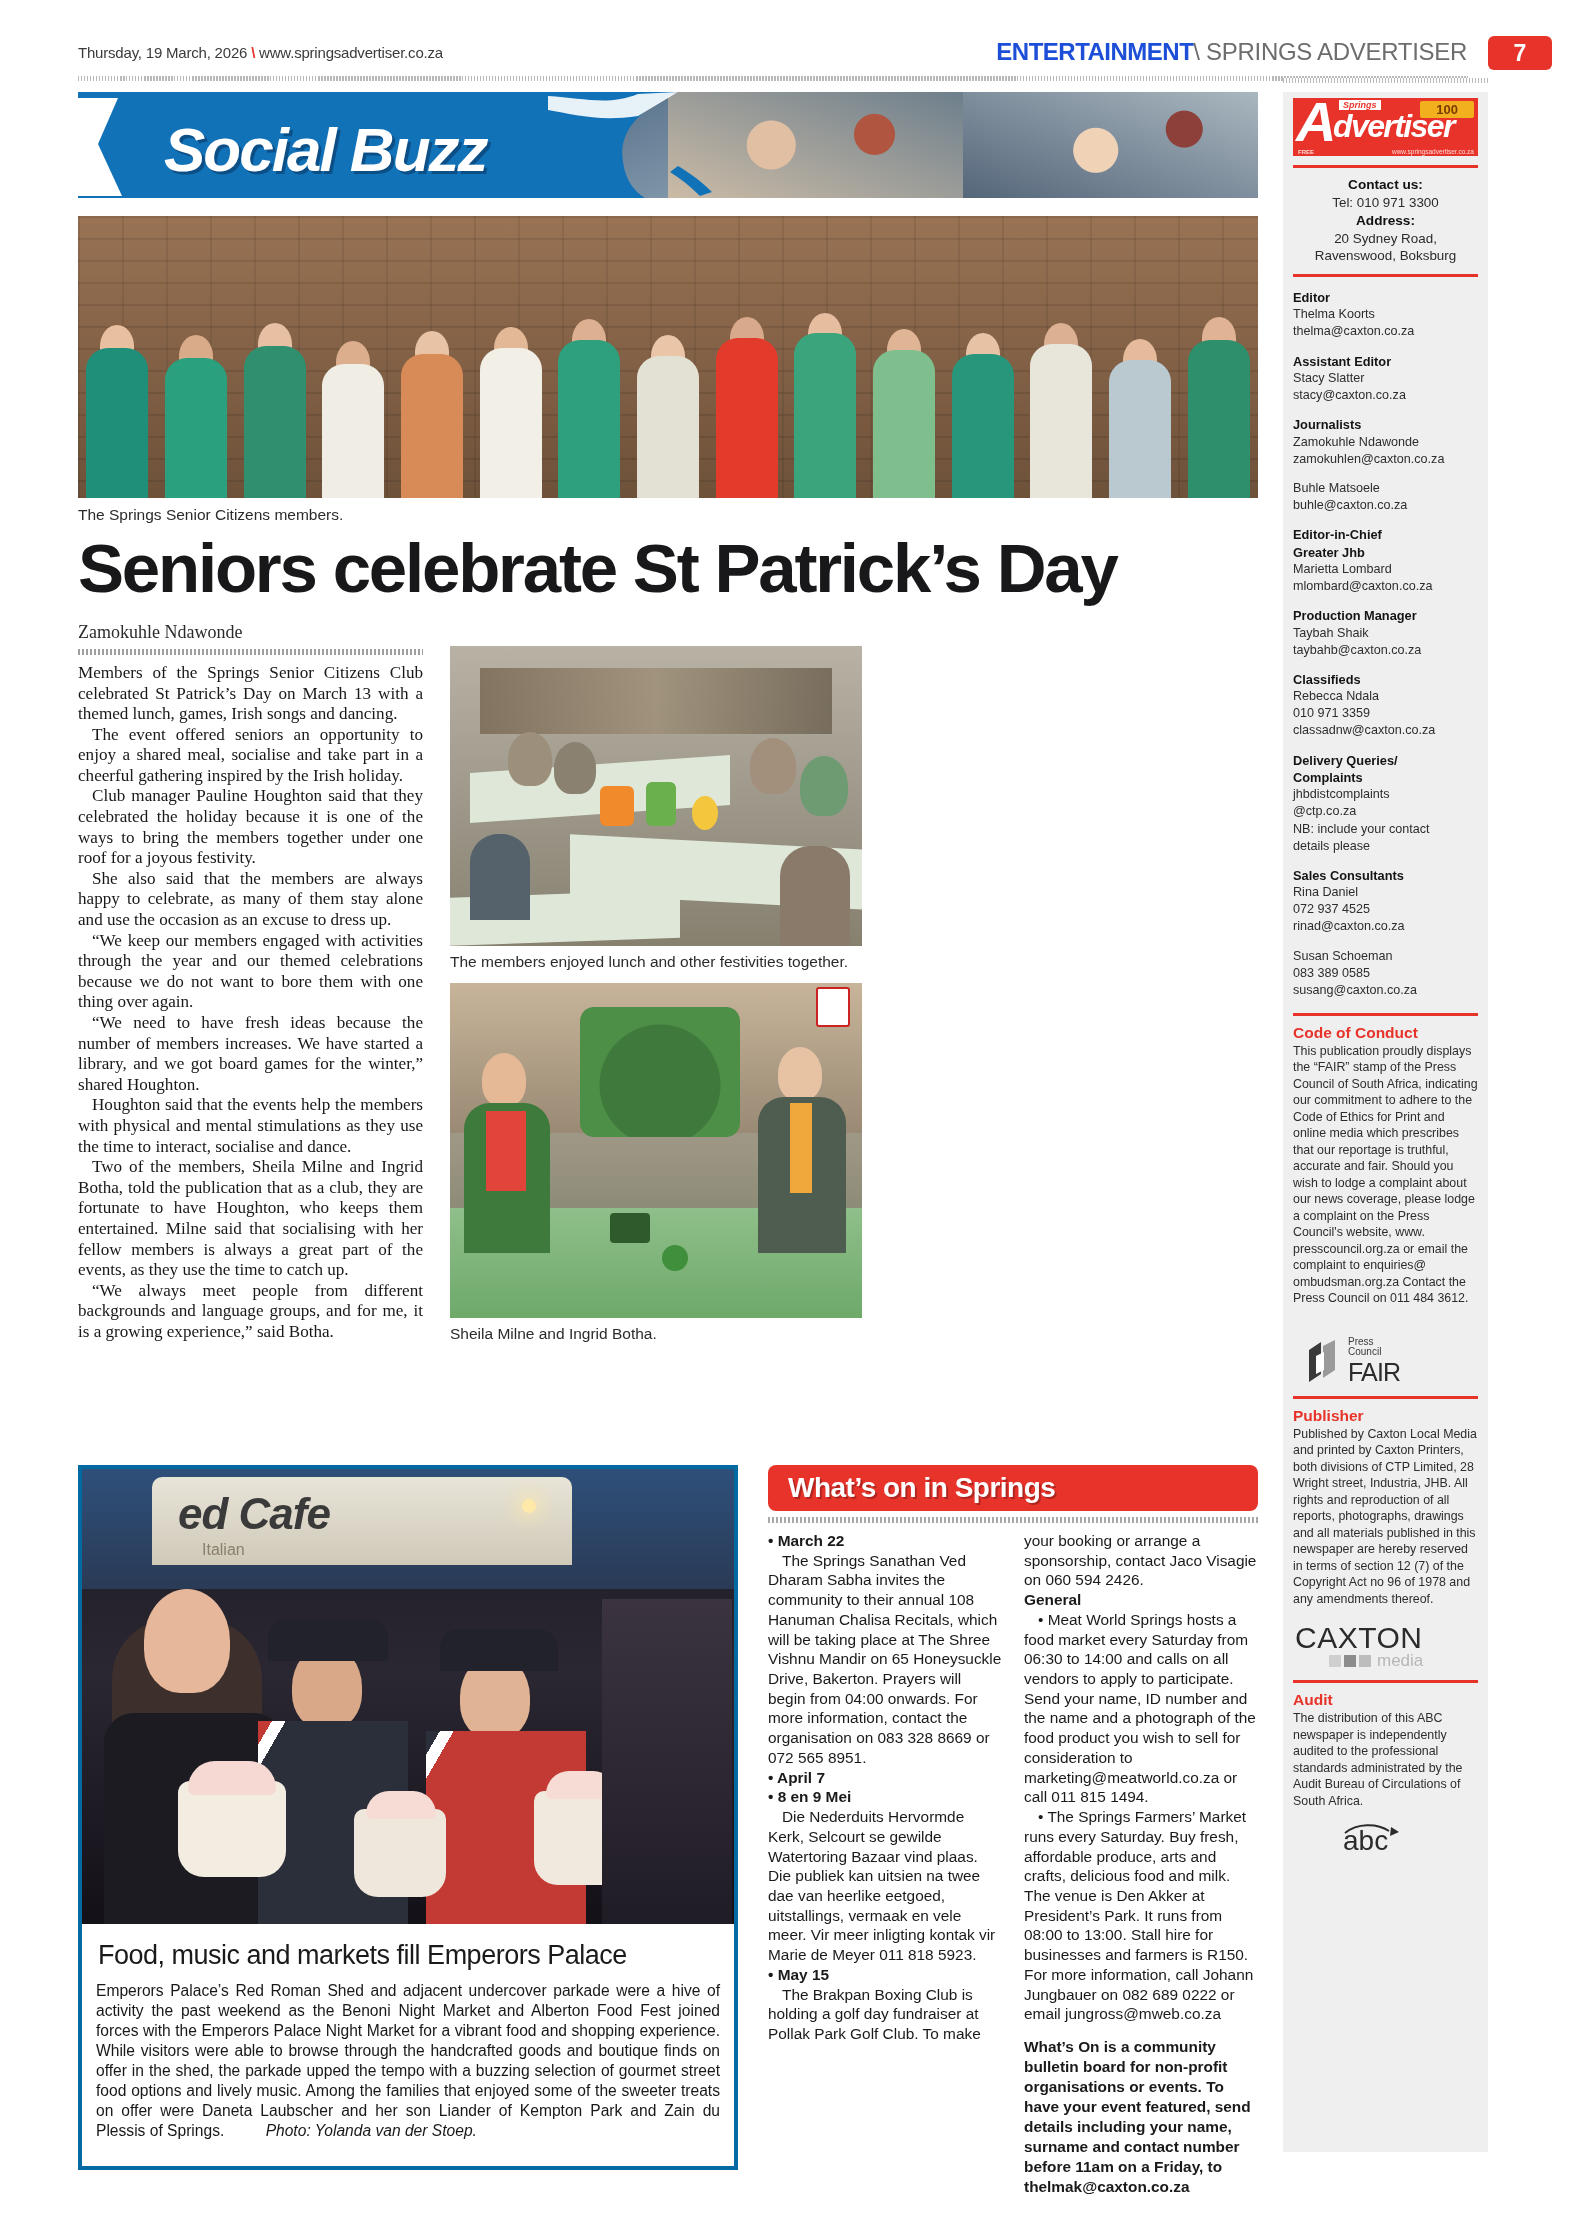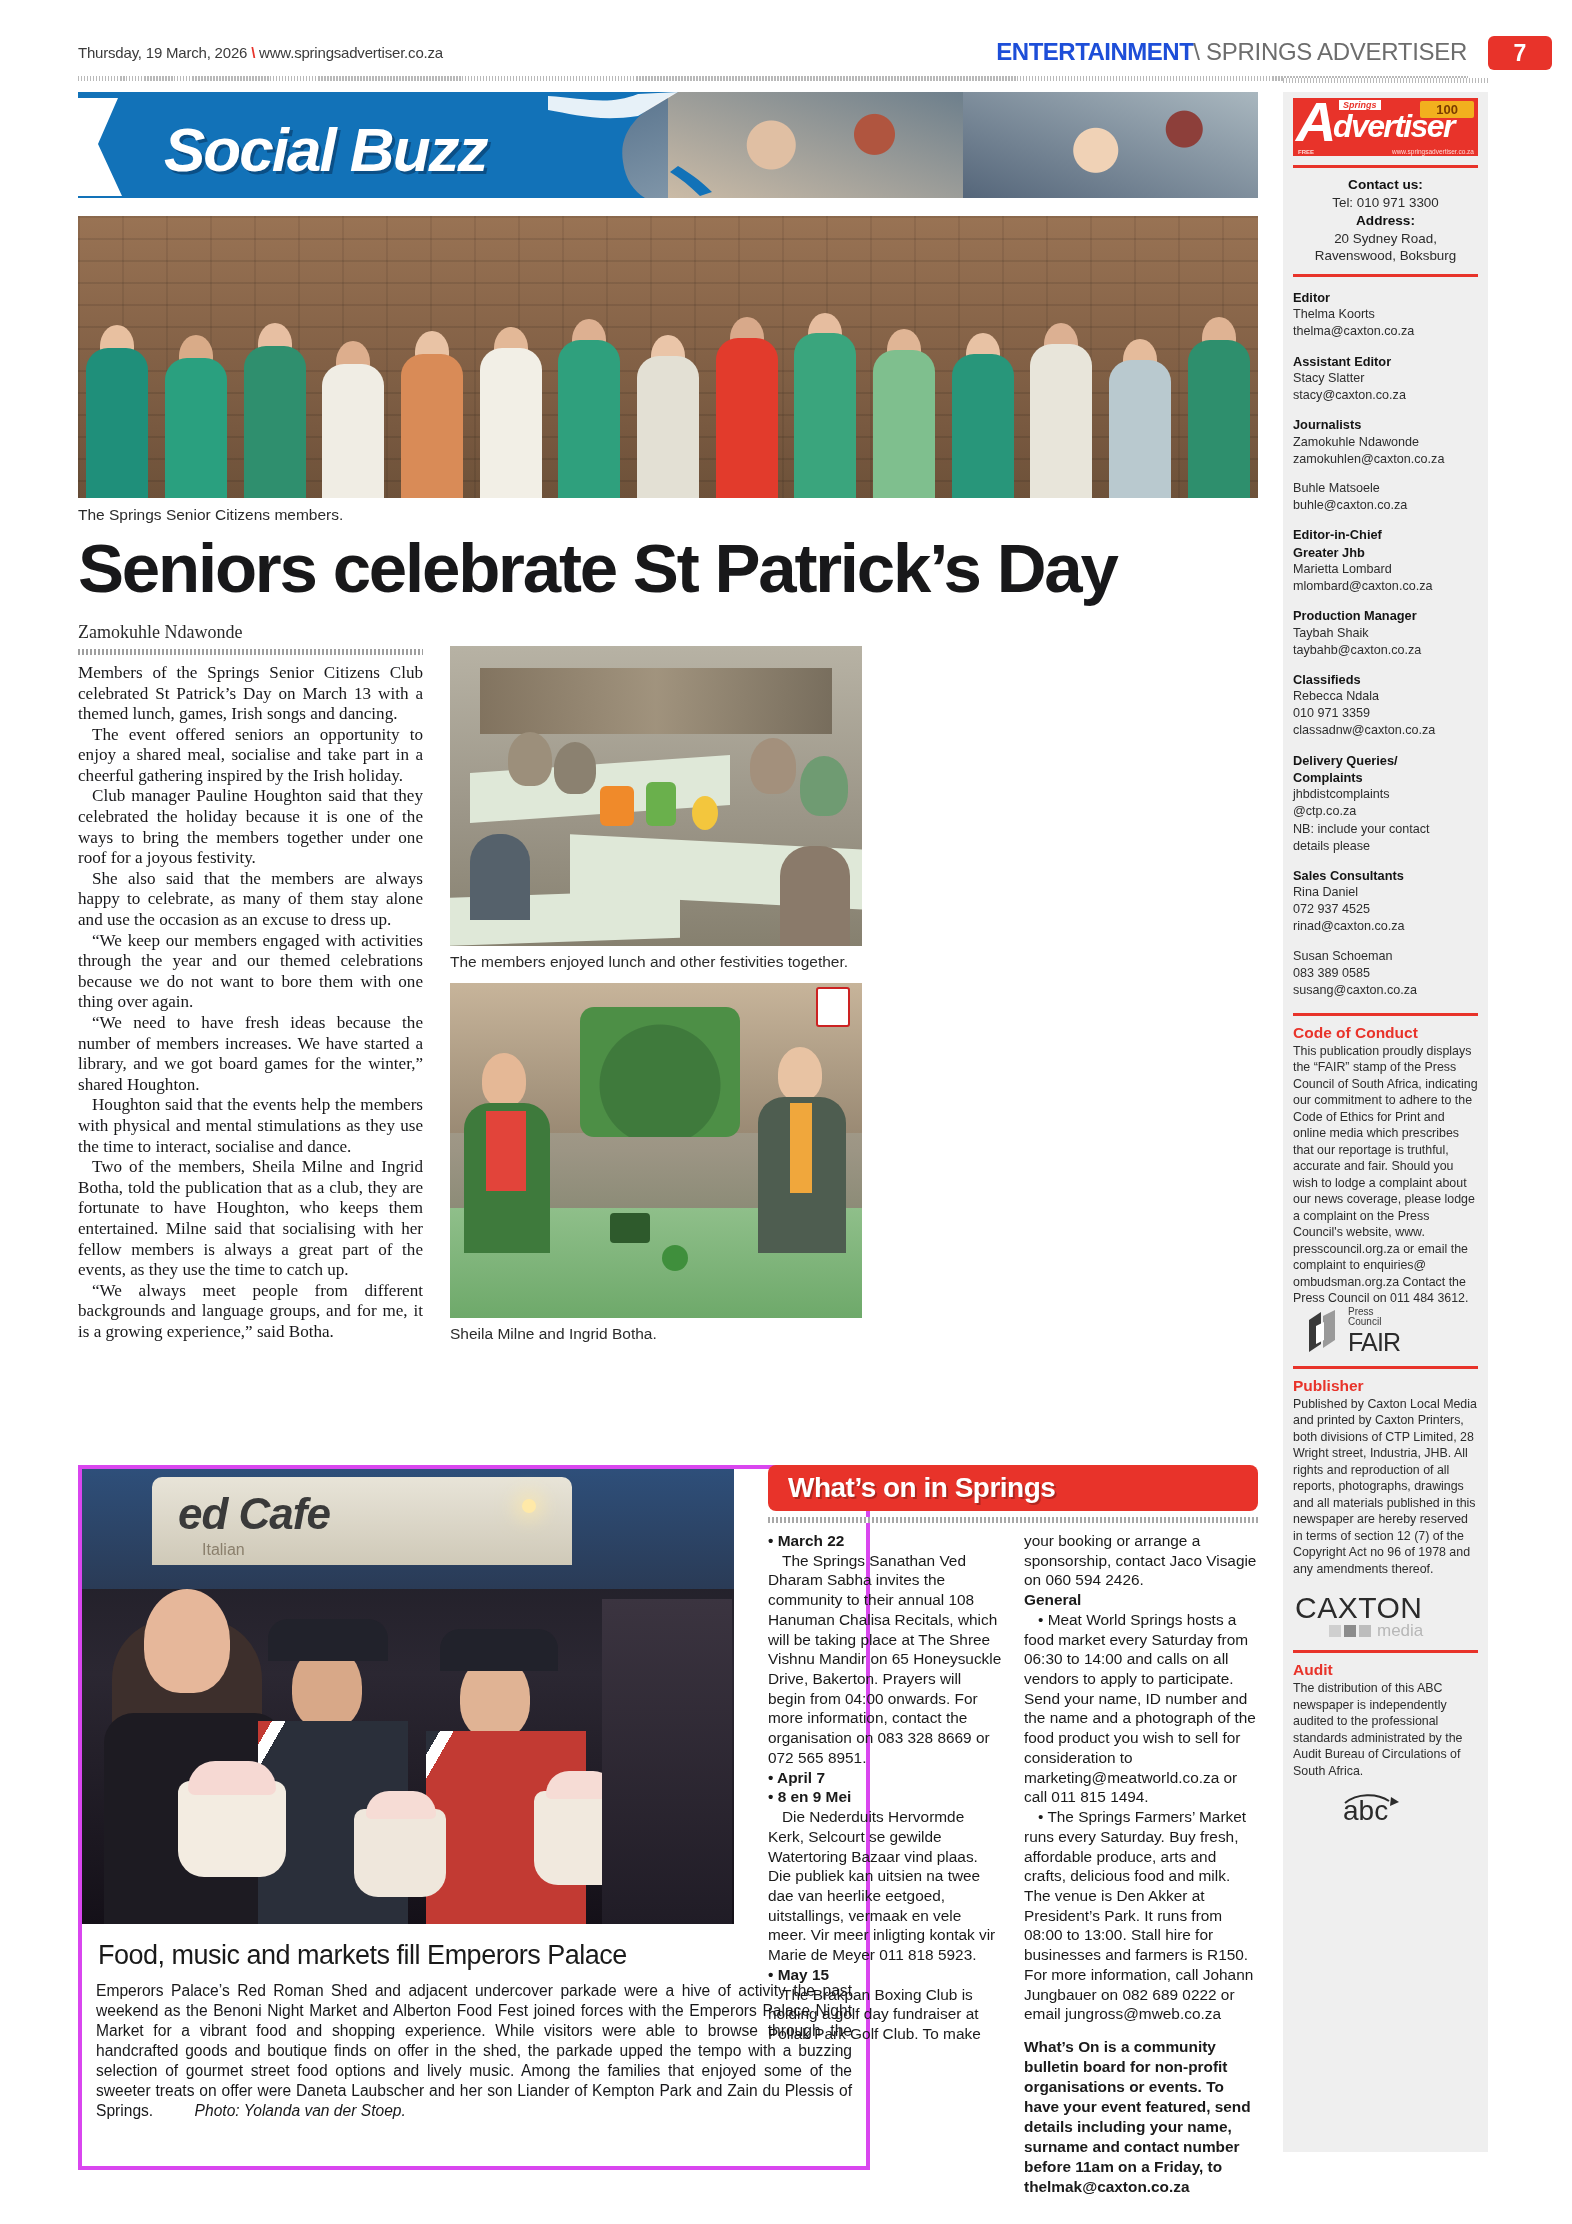--- a/index.html
+++ b/index.html
@@ -134,22 +134,22 @@
   .ph-ladies {
     margin-top:12px; width:412px; height:335px; overflow:hidden; position:relative;
     background:linear-gradient(180deg,#b9ad99 0%, #9c9584 50%, #6f7a5f 100%);
   }
 
   
   .bottom { position:absolute; left:78px; top:1465px; width:1180px; }
 
   
   .emp-box {
-    position:absolute; left:0; top:0; width:792px; height:705px;
-    border:4px solid #d946ef; background:#ffffff;
+    position:absolute; left:0; top:0; width:660px; height:705px;
+    border:4px solid #0369a1; background:#ffffff;
   }
   .emp-photo { position:relative; width:652px; height:455px; overflow:hidden;
     background:linear-gradient(180deg,#1a1a22 0%, #2b2732 45%, #141018 100%); }
   .emp-title {
     padding:16px 16px 6px 16px;
     font-size:27px; color:#1a1a1a; letter-spacing:-0.5px;
   }
   .emp-text {
     padding:4px 14px 14px 14px;
     font-size:15.6px; line-height:1.28; color:#18181a; text-align:justify;
@@ -212,21 +212,21 @@
     position:absolute; left:5px; bottom:1px; color:#ffd9d6; font-size:6px; font-weight:bold;
   }
   .redline { height:3px; background:#e8332a; margin:9px 0 8px 0; }
   .sb-center { text-align:center; font-size:13.4px; color:#2b2b2b; line-height:1.32; }
   .sb-center b { font-size:13.6px; color:#111; }
   .sb-block { margin-top:12px; font-size:12.6px; line-height:1.36; color:#2d2d2d; }
   .sb-block .hd { font-weight:bold; color:#141414; font-size:12.8px; }
   .sb-red-title { color:#e8332a; font-weight:bold; font-size:15.5px; margin-bottom:1px; }
   .sb-para { font-size:12.4px; line-height:1.33; color:#2d2d2d; }
 
-  .fair-logo { display:flex; align-items:center; gap:7px; margin:0 0 6px 14px; }
+  .fair-logo { display:flex; align-items:center; gap:7px; margin:30px 0 6px 14px; }
   .fair-mark { width:34px; height:44px; position:relative; }
   .fair-txt .pc { font-size:10px; line-height:1.05; color:#3b3b3b; }
   .fair-txt .fa { font-size:25px; letter-spacing:-0.8px; color:#2b2b2b; }
 
   .caxton-logo { margin:14px 0 4px 2px; }
   .caxton-logo .cx { font-size:30px; letter-spacing:0.5px; color:#2b2b2b; }
   .caxton-logo .md { display:flex; align-items:center; gap:3px; margin-top:-4px; padding-left:34px;}
   .caxton-logo .md span.sq { width:12px; height:12px; display:inline-block; }
   .caxton-logo .md span.lbl { font-size:17px; color:#b7b7b7; margin-left:3px; }
 

